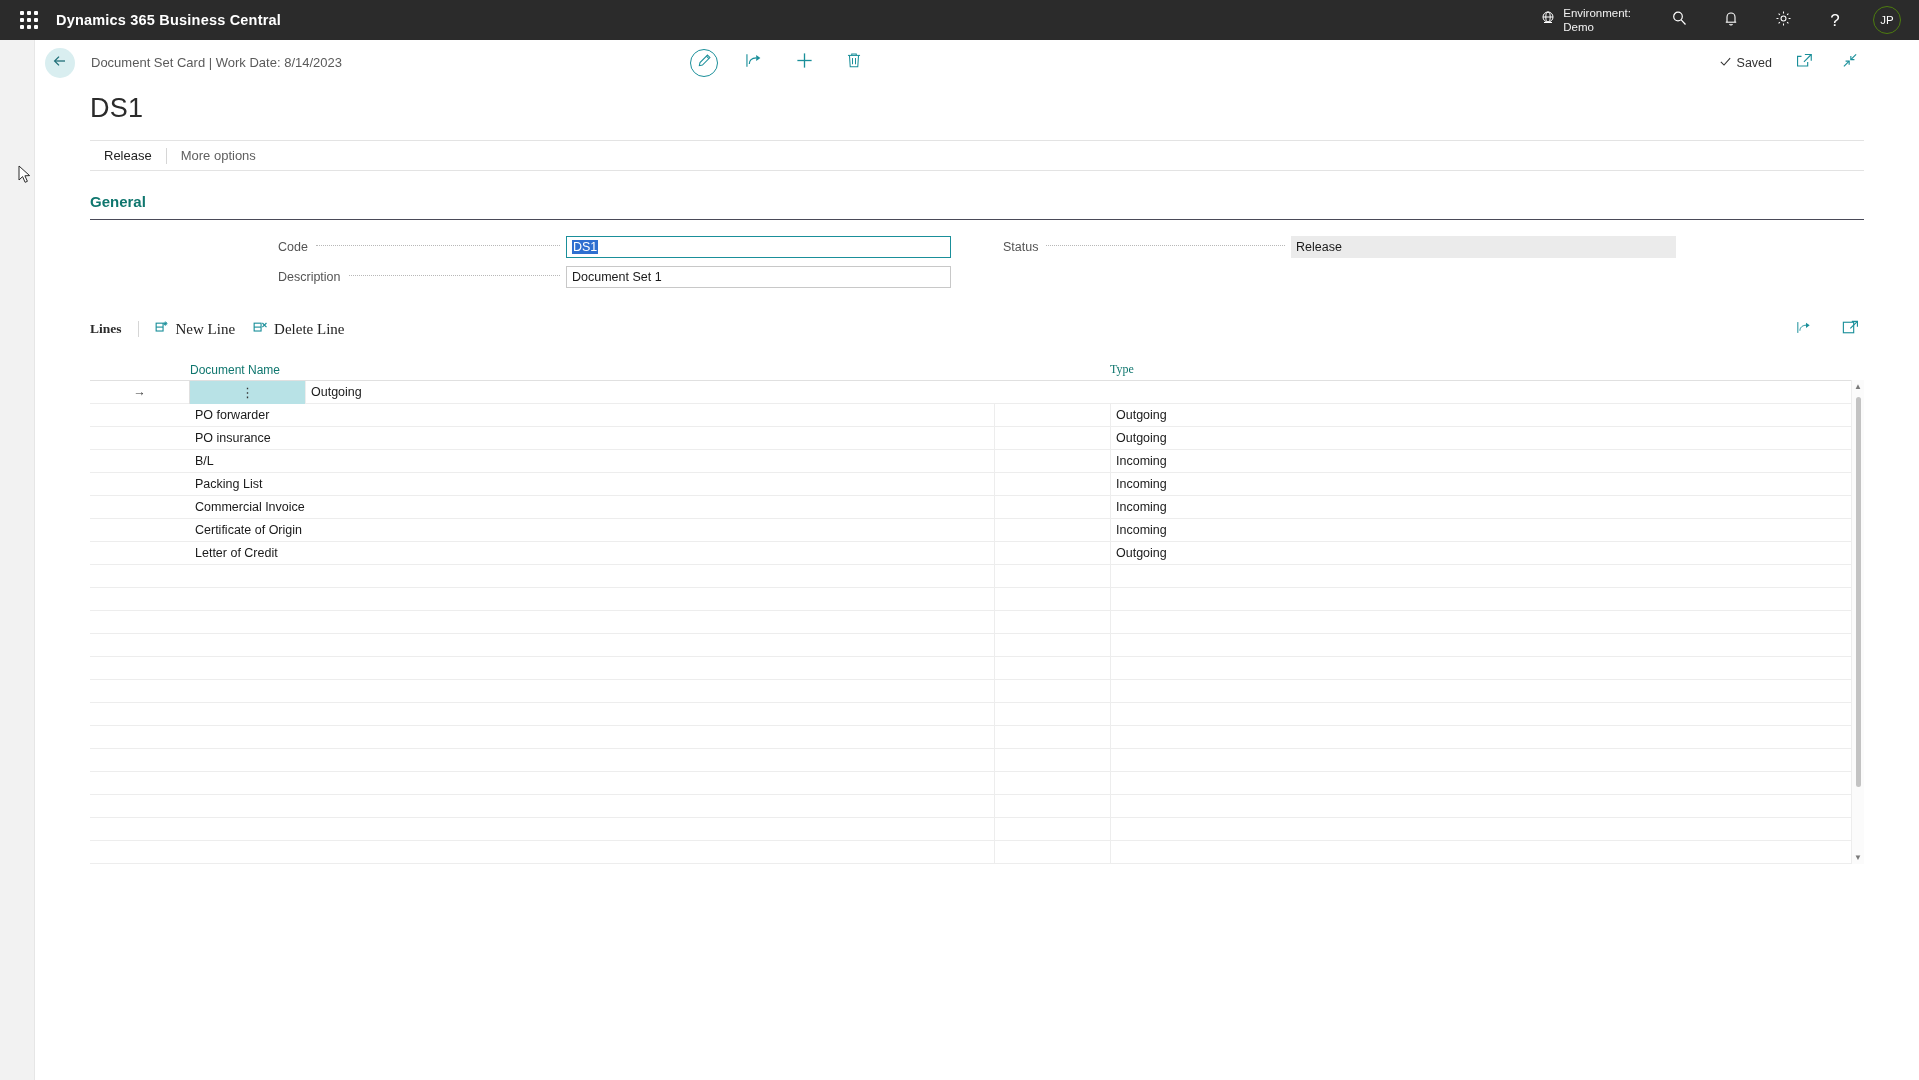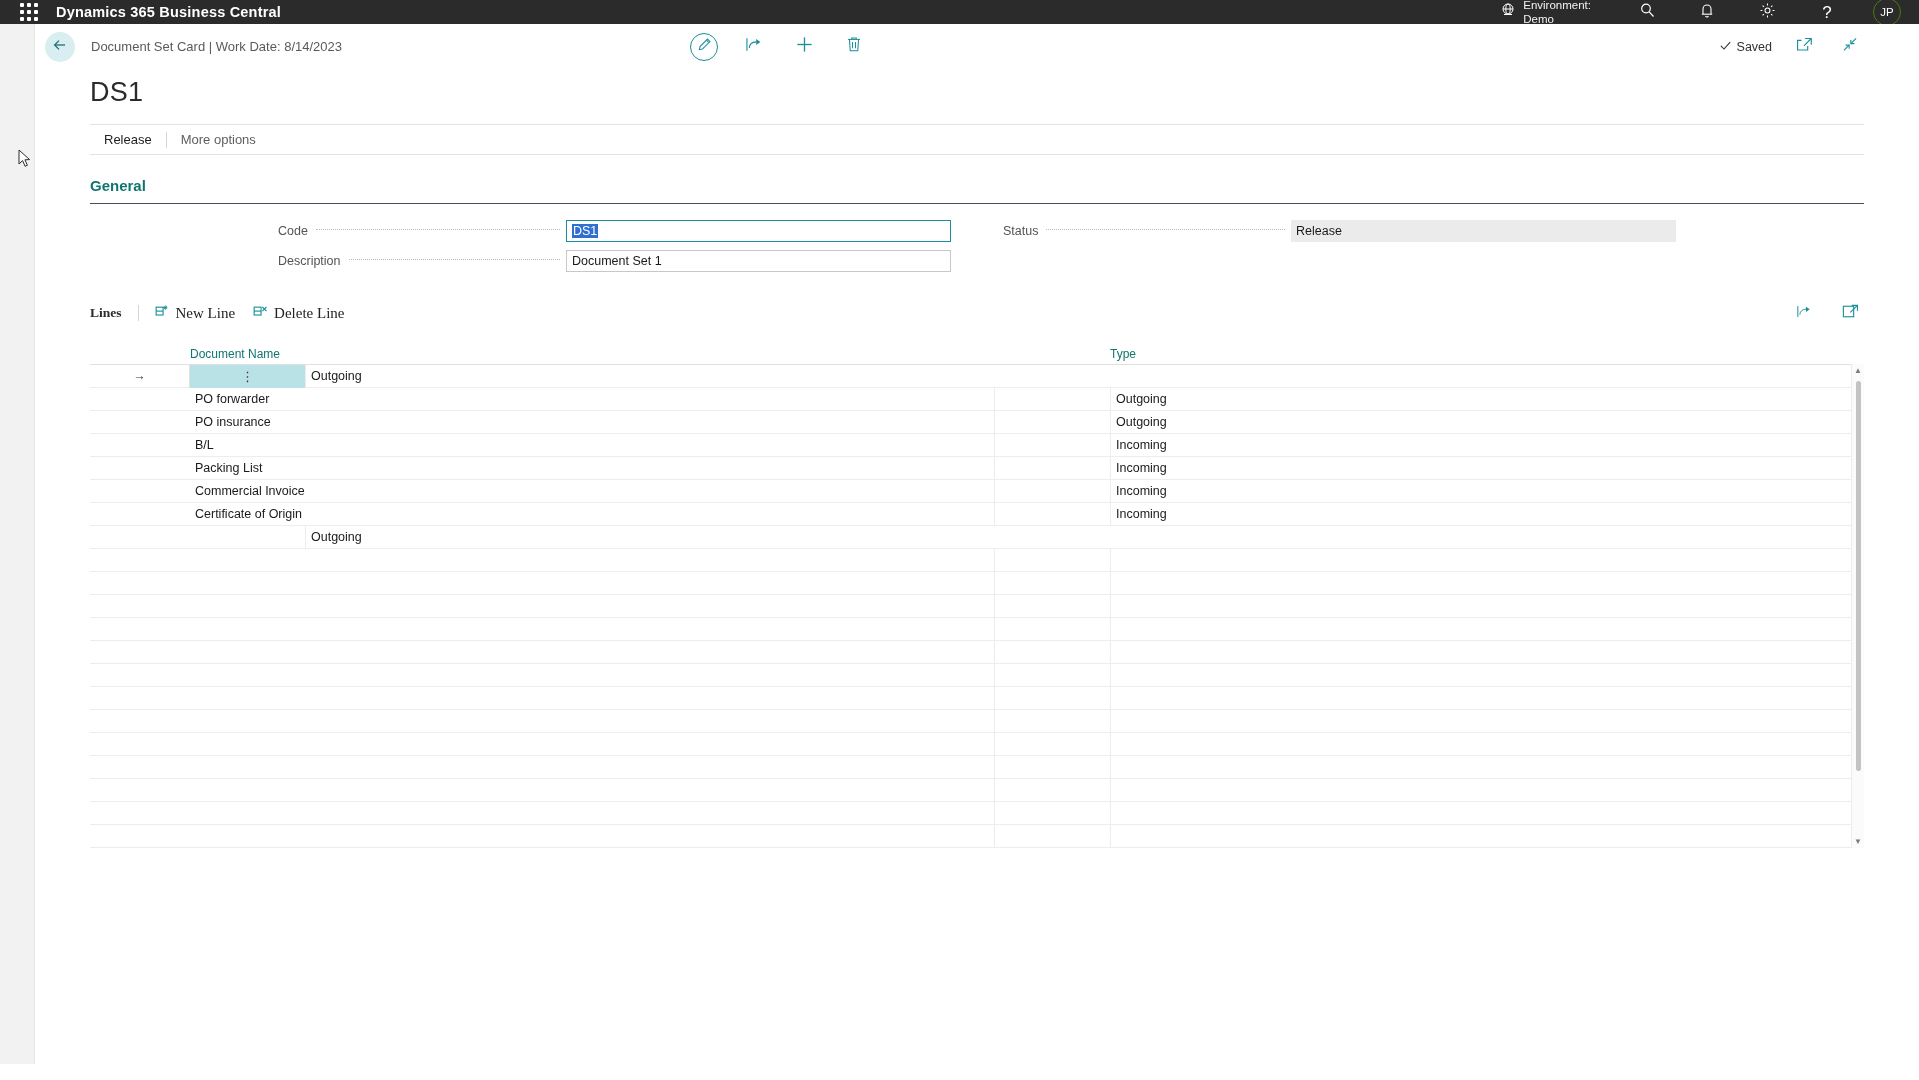--- a/index.html
+++ b/index.html
@@ -5,30 +5,30 @@
   * { box-sizing: border-box; margin: 0; padding: 0; }
   html, body {
     width: 1919px; height: 1080px;
     font-family: "Liberation Sans", sans-serif;
     background: #ffffff;
     overflow: hidden;
   }
 
   
   .appbar {
-    height: 24px; background: #2b2b2b; color: #ffffff;
+    height: 40px; background: #2b2b2b; color: #ffffff;
     display: flex; align-items: center; padding: 0 14px;
     position: relative;
   }
   .waffle { width: 30px; height: 30px; display: flex; align-items: center; justify-content: center; cursor: pointer; }
   .waffle-grid { display: grid; grid-template-columns: repeat(3, 4px); grid-template-rows: repeat(3, 4px); gap: 3px; }
   .waffle-grid i { width: 4px; height: 4px; background: #fff; border-radius: 1px; display: block; }
   .app-title { font-size: 14.5px; font-weight: bold; margin-left: 12px; letter-spacing: .2px; }
 
-  .appbar-right { margin-left: auto; display: flex; align-items: center; gap: 16px; }
+  .appbar-right { margin-left: auto; display: flex; align-items: center; gap: 8px; }
   .env-block { display: flex; align-items: center; gap: 7px; margin-right: 18px; }
   .env-text { display: flex; flex-direction: column; line-height: 1.25; font-size: 11.5px; color: #f2f2f2; }
   .ab-icon {
     width: 44px; height: 40px; display: flex; align-items: center; justify-content: center;
     cursor: pointer;
   }
   .avatar {
     width: 28px; height: 28px; border-radius: 50%; border: 1px solid #4d7c0f;
     display: flex; align-items: center; justify-content: center;
     font-size: 11.5px; color: #ffffff; margin-left: 8px; margin-right: 4px; cursor: pointer;
@@ -95,21 +95,21 @@
   .lines-action { display: flex; align-items: center; gap: 6px; font-size: 15px; color: #222; cursor: pointer; margin-right: 18px; }
   .lines-right { margin-left: auto; display: flex; align-items: center; gap: 18px; }
 
   
   .grid { margin: 16px 55px 0 55px; position: relative; }
   .grid-head { display: flex; height: 22px; align-items: flex-end; padding-bottom: 3px; }
   .gh { font-size: 12px; color: #0f766e; }
   .gh.c-ind { width: 100px; }
   .gh.c-name { width: 805px; }
   .gh.c-dots { width: 115px; }
-  .gh.c-type { width: 345px; }
+  .gh.c-type { width: 345px; font-family: Liberation Serif, serif; }
 
   .grid-body { border-top: 1px solid #e0e0e0; }
   .row { display: flex; height: 23px; border-bottom: 1px solid #ededed; align-items: center; }
   .row.current .cell-ind { border-right: 1px solid #e0e0e0; }
   .cell { font-size: 12.5px; color: #1a1a1a; height: 23px; display: flex; align-items: center; }
   .cell-ind { width: 100px; justify-content: center; color: #333; }
   .cell-name { width: 805px; padding-left: 5px; border-right: 1px solid #ededed; }
   .cell-dots { width: 115px; justify-content: center; }
   .cell-dots.active { background: #b8e2e6; }
   .cell-type { width: 345px; padding-left: 5px; border-left: 1px solid #ededed; }
@@ -425,20 +425,21 @@
             <span class="cell cell-type">Incoming</span>
           </div>
           <div class="row">
             <span class="cell cell-ind"></span>
             <span class="cell cell-name">Certificate of Origin</span>
             <span class="cell cell-dots"></span>
             <span class="cell cell-type">Incoming</span>
           </div>
           <div class="row">
             <span class="cell cell-ind"></span>
+            <span class="cell cell-name">Letter of Credit</span>
             <span class="cell cell-dots"></span>
             <span class="cell cell-type">Outgoing</span>
           </div>
           <div class="row empty">
             <span class="cell cell-ind"></span>
             <span class="cell cell-name"></span>
             <span class="cell cell-dots"></span>
             <span class="cell cell-type"></span>
           </div>
           <div class="row empty">

